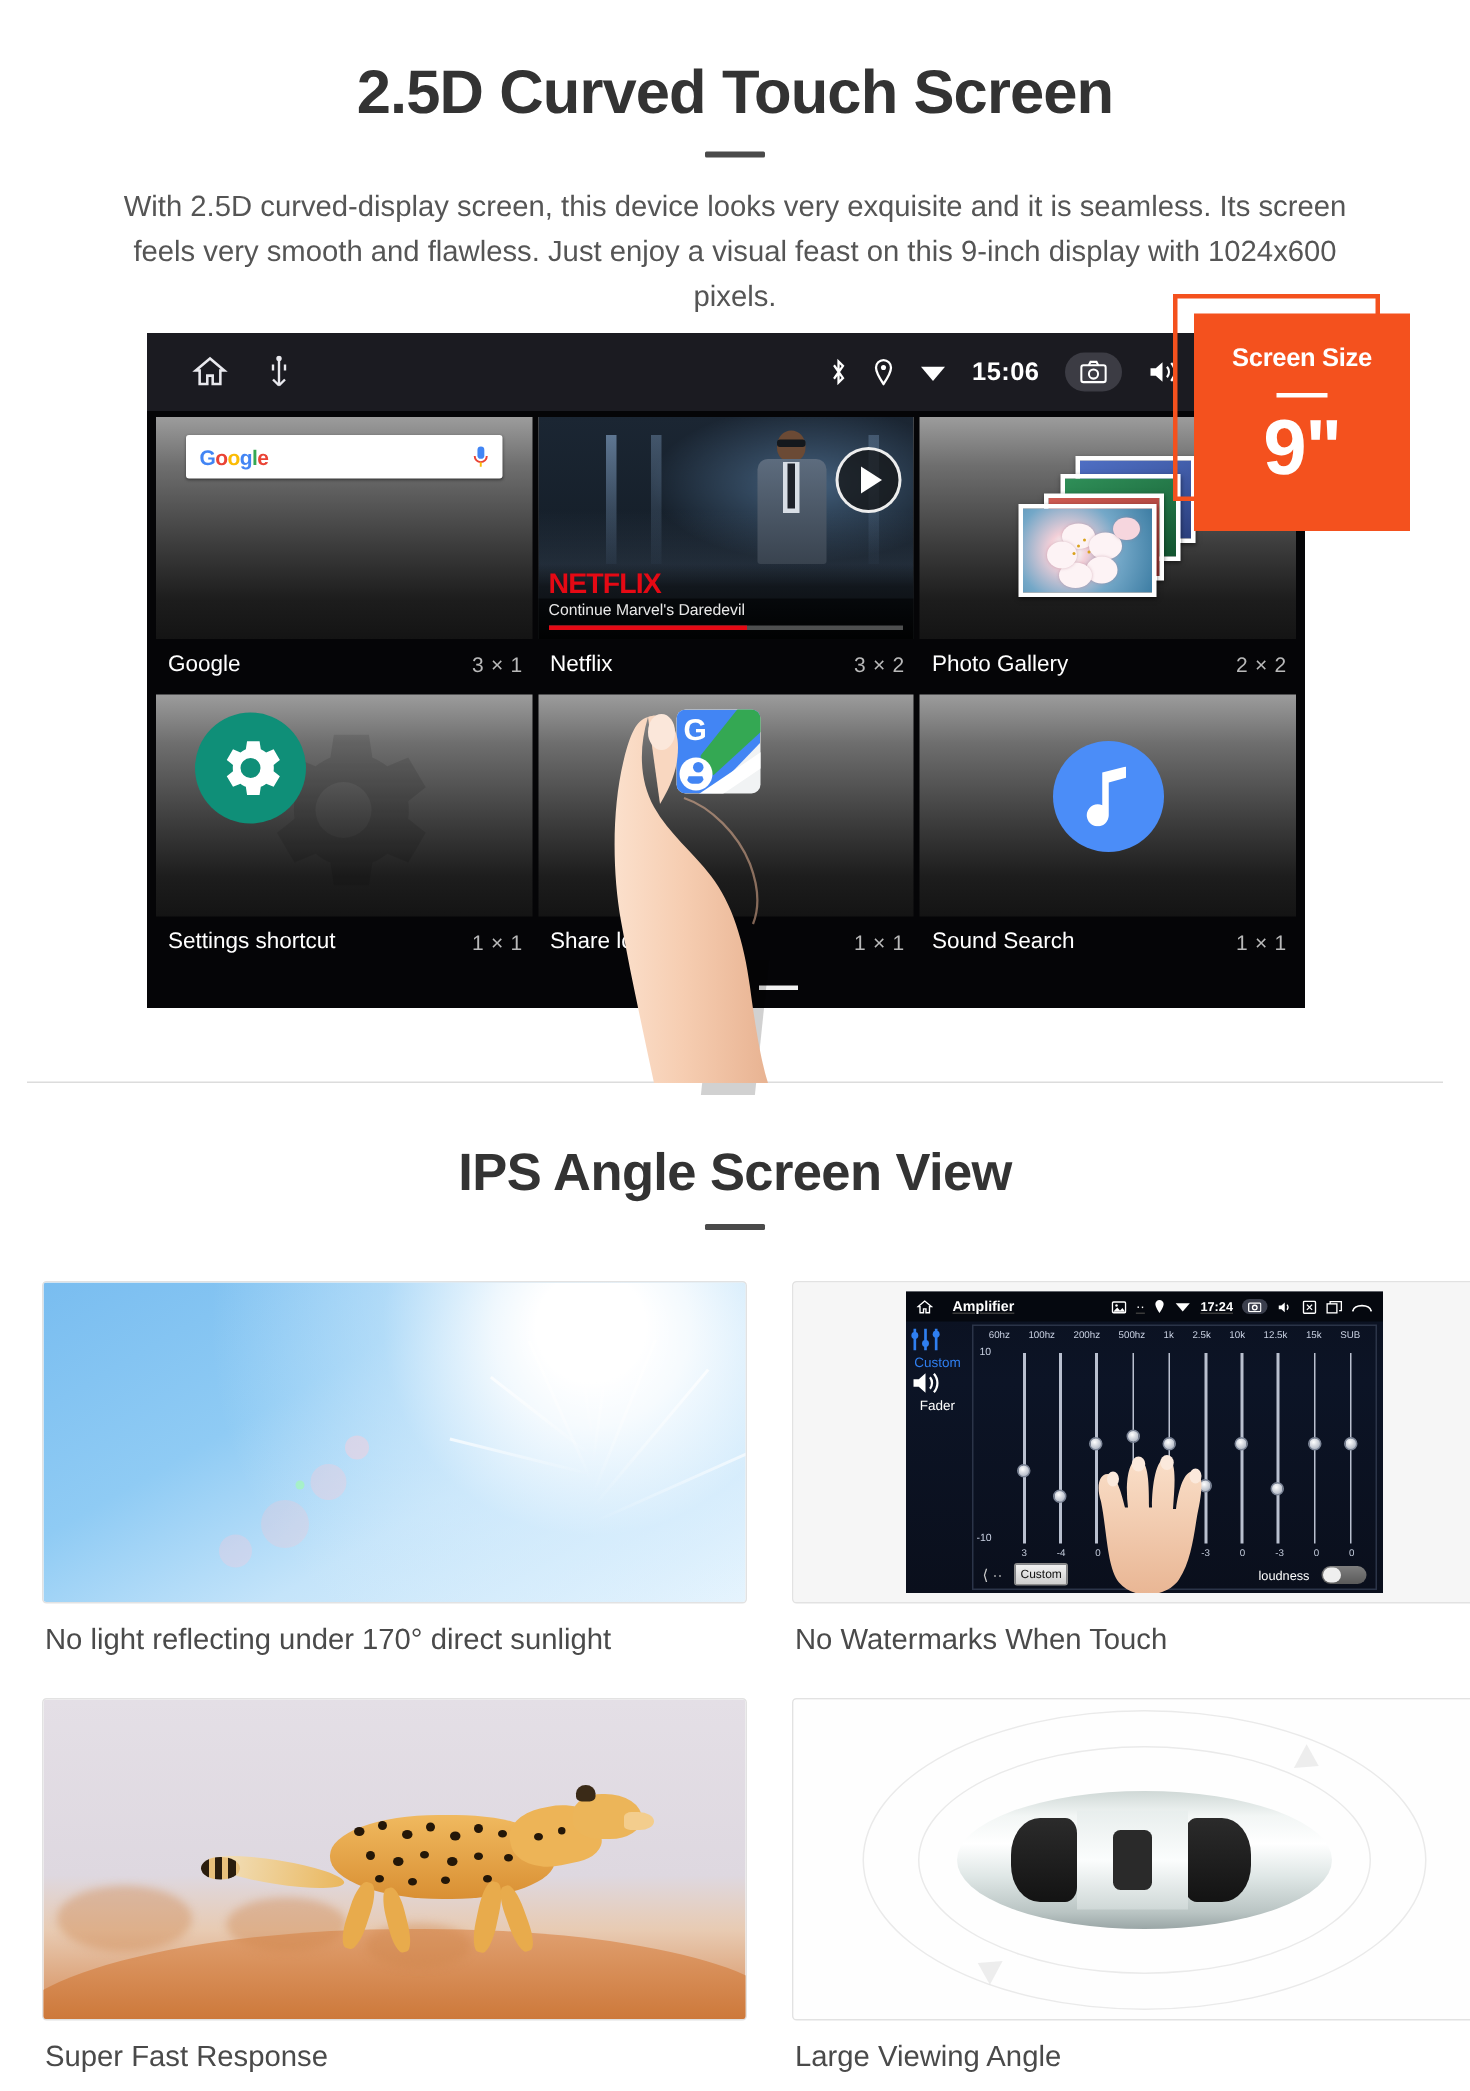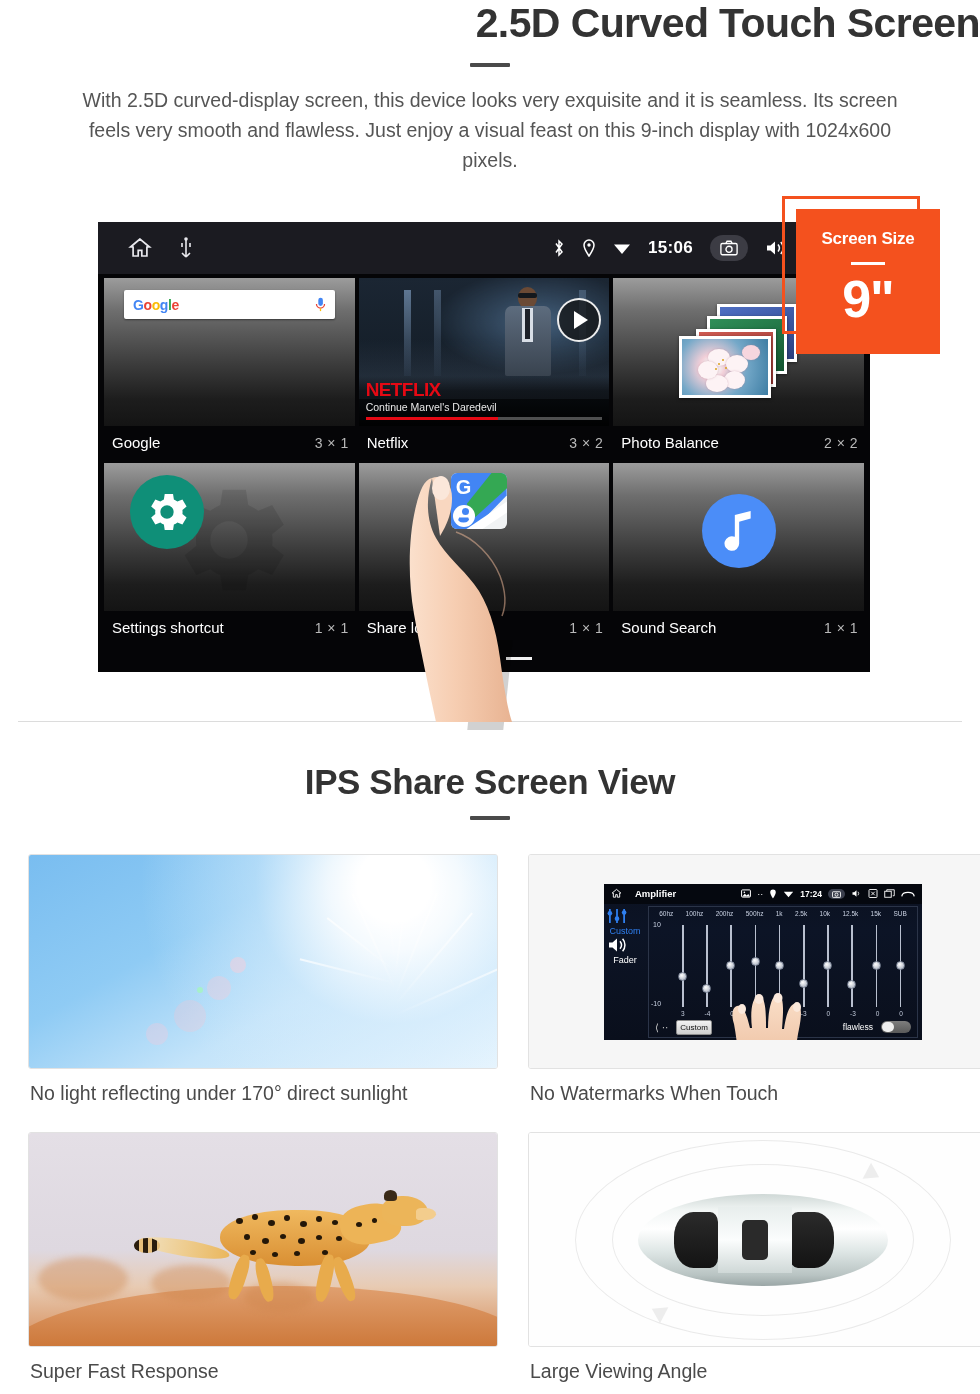--- a/index.html
+++ b/index.html
@@ -8,25 +8,26 @@
     background: #ffffff;
     font-family: "Liberation Sans", sans-serif;
     color: #3a3a3a;
     overflow: hidden;
   }
 
   
   .section-one { position: relative; width: 980px; height: 722px; }
 
   .page-title {
-    text-align: right;
+    text-align: center;
     font-size: 41px;
     font-weight: bold;
     letter-spacing: -0.6px;
     color: #333333;
+    padding-top: 38px;
   }
   .title-rule {
     width: 40px; height: 4px;
     background: #4a4a4a;
     margin: 16px auto 0;
     border-radius: 1px;
   }
   .lead {
     width: 860px;
     margin: 18px auto 0;
@@ -199,22 +200,22 @@
   .ch-head { position:absolute; left:250px; top:8px; width:46px; height:30px; background:#ecb559; border-radius: 44% 56% 48% 40%; }
   .ch-ear { position:absolute; left:252px; top:2px; width:13px; height:11px; background:#3a2a17; border-radius:50% 50% 30% 30%; }
   .ch-muzzle { position:absolute; left:284px; top:20px; width:20px; height:12px; background:#f3cd8d; border-radius: 30% 60% 55% 25%; }
   .ch-tail { position:absolute; left:6px; top:52px; width:92px; height:16px; background: linear-gradient(to right,#f2e3c4,#eab75d); border-radius: 50%; transform: rotate(9deg); }
   .ch-tail-tip { position:absolute; left:2px; top:50px; width:26px; height:15px; background: repeating-linear-gradient(90deg,#2a1d0e 0 5px,#e8c07c 5px 9px); border-radius: 50%; }
   .ch-leg { position:absolute; background:#e8ab4c; border-radius: 40%; }
   .spot { position:absolute; background:#241708; border-radius:50%; }
 
   
   .amp { position:absolute; inset:0; background:#f6f6f6; display:flex; align-items:center; justify-content:center; }
-  .amp-screen { width: 318px; height: 156px; background: linear-gradient(to bottom,#0b1120,#0c1426 30%,#0a0f1c 100%);
-    position: relative; overflow: hidden; }
+  .amp-screen { width: 318px; height: 201px; background: linear-gradient(to bottom,#0b1120,#0c1426 30%,#0a0f1c 100%);
+    position: relative; overflow: hidden; text-decoration: underline; }
   .amp-bar { height: 20px; background:#05080f; display:flex; align-items:center; padding: 0 7px; gap: 7px; color:#e6e9f0; }
   .amp-title { font-size: 9.5px; font-weight: bold; margin-left: 6px; color:#fff; }
   .amp-right { margin-left:auto; display:flex; align-items:center; gap:6px; }
   .amp-time { font-size: 8.5px; font-weight:bold; color:#fff; }
   .amp-camhl { background:#3b3f4d; border-radius:5px; padding:1px 4px; display:flex; }
   .amp-left-col { position:absolute; left:2px; top:24px; width:38px; text-align:center; }
   .amp-bal { color:#2f7ff0; font-size:9px; margin-top:2px; }
   .amp-fad { color:#fff; font-size:9px; margin-top:1px; }
   .amp-eq { position:absolute; left:44px; top:22px; right:4px; bottom:2px; border:1px solid #2b3448; }
   .amp-freqs { display:flex; justify-content:space-around; padding: 3px 4px 0; }
@@ -389,21 +390,21 @@
                 <div class="petal" style="left:16px;top:22px;width:20px;height:18px"></div>
                 <div class="petal" style="left:60px;top:6px;width:18px;height:15px;background:#f6d6de"></div>
                 <div class="stamen" style="left:36px;top:24px"></div>
                 <div class="stamen" style="left:40px;top:20px"></div>
                 <div class="stamen" style="left:33px;top:29px"></div>
                 <div class="stamen" style="left:43px;top:28px"></div>
               </div>
             </div>
           </div>
           <div class="wlabel">
-            <span>Photo Balance</span>
+            <span>Photo Gallery</span>
             <span class="dim">2 × 2</span>
           </div>
         </div>
       </div>
 
       <div class="wrow">
         <div class="wcell">
           <div class="wtile">
             <div class="set-ghost">
               <svg width="140" height="140" viewBox="0 0 24 24">
@@ -484,21 +485,21 @@
       <div class="badge-title">Screen Size</div>
       <div class="badge-rule"></div>
       <div class="badge-value">9"</div>
     </div>
   </div>
 
   <div class="divider"></div>
 </div>
 
 <div class="section-two">
-  <h2 class="sec2-title">IPS Share Screen View</h2>
+  <h2 class="sec2-title">IPS Angle Screen View</h2>
   <div class="title-rule" style="margin-top:14px"></div>
 
   <div class="grid">
 
     <div class="cell">
       <div class="thumb">
         <div class="sky"></div>
         <div class="ray" style="height:92px; transform: rotate(8deg)"></div>
         <div class="ray" style="height:104px; transform: rotate(-24deg)"></div>
         <div class="ray" style="height:120px; transform: rotate(40deg)"></div>
@@ -667,21 +668,21 @@
                 <span>-3</span>
                 <span>0</span>
                 <span>-3</span>
                 <span>0</span>
                 <span>0</span>
               </div>
 
               <div class="amp-foot">
                 <span style="color:#ccc;font-size:10px">⟨&nbsp;··</span>
                 <span class="amp-pre">Custom</span>
-                <span class="amp-loud">flawless</span>
+                <span class="amp-loud">loudness</span>
                 <span class="amp-tgl"></span>
               </div>
             </div>
 
             <svg class="amp-hand" viewBox="0 0 120 120">
               <defs>
                   <linearGradient id="skin2" x1="0" y1="0" x2="0" y2="1">
                 <stop offset="0%" stop-color="#fadfc9"></stop>
                     <stop offset="100%" stop-color="#e9b694"></stop>
                   </linearGradient>

